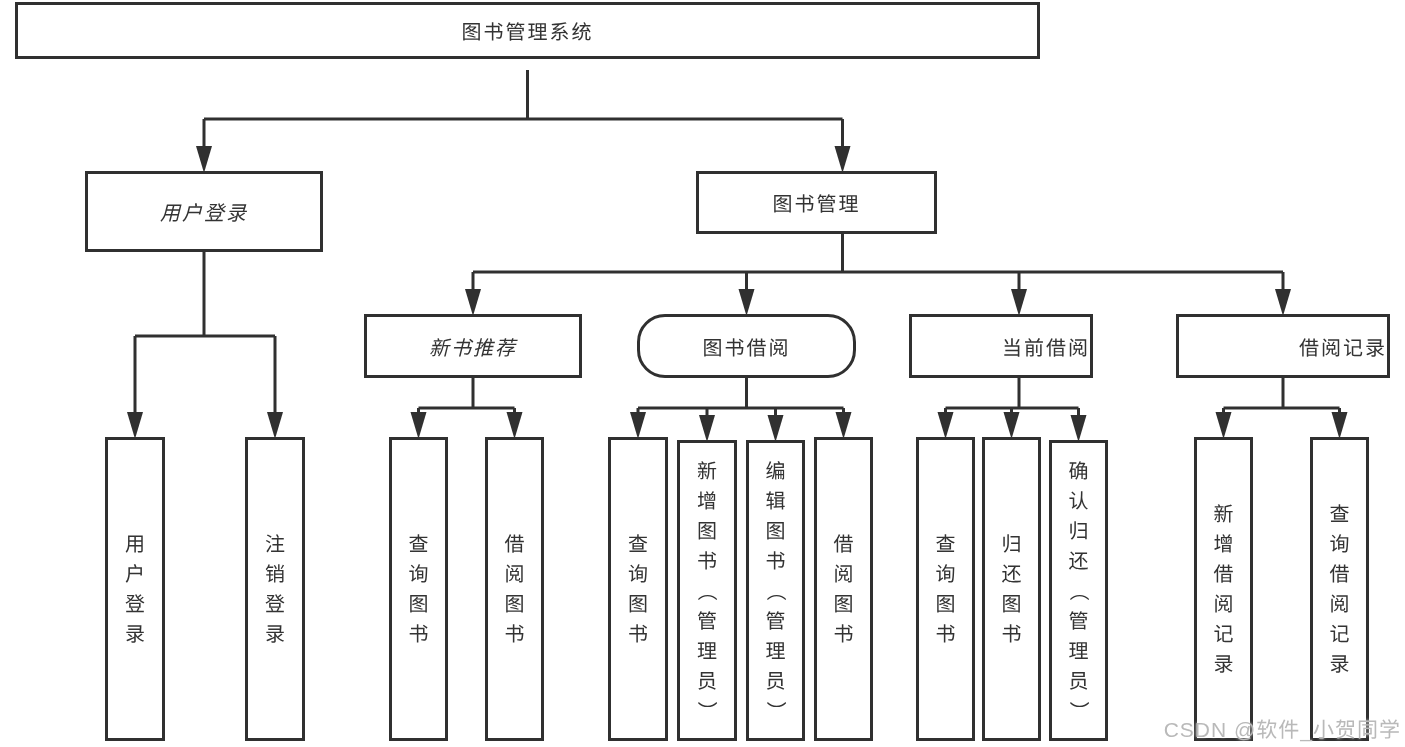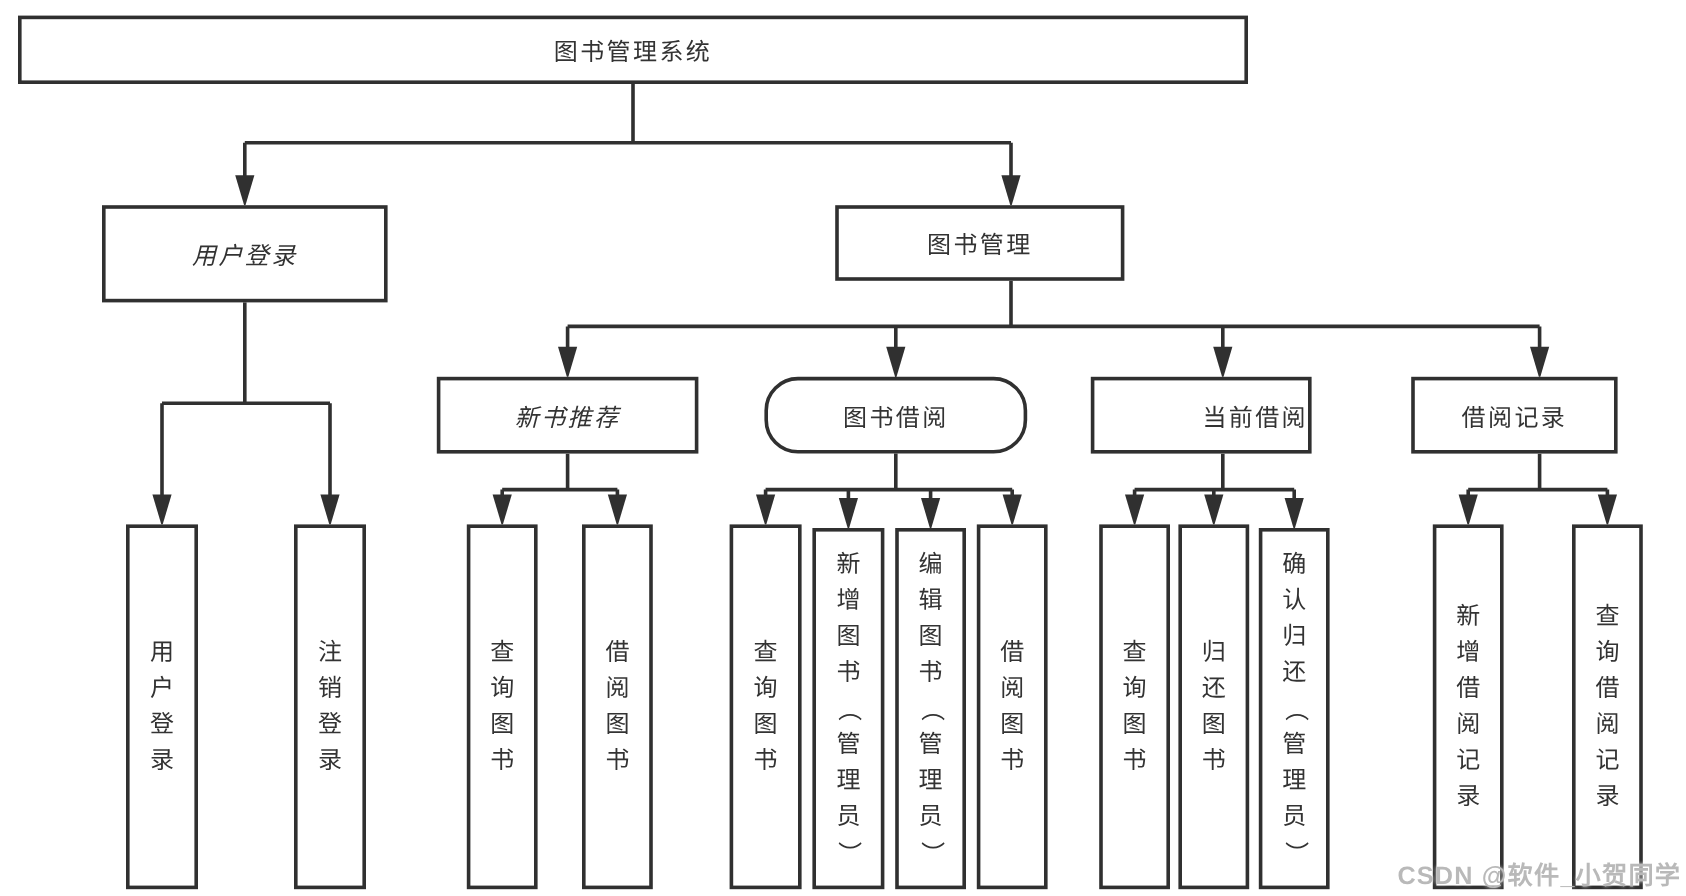--- a/index.html
+++ b/index.html
@@ -49,21 +49,20 @@
   #watermark {
     position: absolute;
     right: 4px;
     bottom: 4px;
     z-index: 5;
     font-size: 21px;
     letter-spacing: 1px;
     color: #b9b9b9;
     text-shadow: 0 0 3px rgba(255,255,255,0.9);
     white-space: nowrap;
-    font-weight: bold;
   }
 </style>
 </head>
 <body>
 
 <div id="stage">
   <svg id="edges" xmlns="http://www.w3.org/2000/svg" viewBox="0 0 1405 747">
       <path d="M527.5 70V119M204 119H842.5M204 119V153M842.5 119V153M204 234V336M135 336H275M135 336V419M275 336V419M842.5 234V272M473 272H1283M473 272V296M746.5 272V296M1019 272V296M1283 272V296M473 378V408M418.5 408H514.5M418.5 408V419M514.5 408V419M746.5 378V408M638 408H843.5M638 408V419M707 408V422M775.5 408V422M843.5 408V419M1019 378V408M945.5 408H1078.5M945.5 408V419M1011.5 408V419M1078.5 408V422M1283 378V408M1223.5 408H1339.5M1223.5 408V419M1339.5 408V419" fill="none" stroke="#303030" stroke-width="3"></path>
       <polygon points="196,146 212,146 204,173" fill="#303030"></polygon>
       <polygon points="834.5,146 850.5,146 842.5,173" fill="#303030"></polygon>
@@ -79,39 +78,39 @@
       <polygon points="699,415 715,415 707,442" fill="#303030"></polygon>
       <polygon points="767.5,415 783.5,415 775.5,442" fill="#303030"></polygon>
       <polygon points="835.5,412 851.5,412 843.5,439" fill="#303030"></polygon>
       <polygon points="937.5,412 953.5,412 945.5,439" fill="#303030"></polygon>
       <polygon points="1003.5,412 1019.5,412 1011.5,439" fill="#303030"></polygon>
       <polygon points="1070.5,415 1086.5,415 1078.5,442" fill="#303030"></polygon>
       <polygon points="1215.5,412 1231.5,412 1223.5,439" fill="#303030"></polygon>
       <polygon points="1331.5,412 1347.5,412 1339.5,439" fill="#303030"></polygon>
     </svg>
   <div id="nodes">
-      <div class="node h" style="left: 15px; top: 13px; width: 1025px; height: 57px; border-color: rgb(48, 48, 48);">
+      <div class="node h" style="left: 15px; top: 2px; width: 1025px; height: 57px; border-color: rgb(48, 48, 48);">
         <span class="hlabel">图书管理系统</span>
       </div>
       <div class="node h" style="left: 85px; top: 171px; width: 238px; height: 81px; border-color: rgb(48, 48, 48); font-style: italic;">
         <span class="hlabel">用户登录</span>
       </div>
       <div class="node h" style="left: 696px; top: 171px; width: 241px; height: 63px; border-color: rgb(48, 48, 48);">
         <span class="hlabel">图书管理</span>
       </div>
       <div class="node h" style="left: 364px; top: 314px; width: 218px; height: 64px; border-color: rgb(48, 48, 48); font-style: italic;">
         <span class="hlabel">新书推荐</span>
       </div>
       <div class="node h" style="left: 637px; top: 314px; width: 219px; height: 64px; border-color: rgb(48, 48, 48); border-radius: 28px;">
         <span class="hlabel">图书借阅</span>
       </div>
       <div class="node h" style="left: 909px; top: 314px; width: 184px; height: 64px; border-color: rgb(48, 48, 48); justify-content: flex-end;">
         <span class="hlabel">当前借阅</span>
       </div>
-      <div class="node h" style="left: 1176px; top: 314px; width: 172px; height: 64px; border-color: rgb(48, 48, 48);">
+      <div class="node h" style="left: 1176px; top: 314px; width: 214px; height: 64px; border-color: rgb(48, 48, 48); justify-content: flex-end;">
         <span class="hlabel">借阅记录</span>
       </div>
       <div class="node v" style="left: 105px; top: 437px; width: 60px; height: 304px; border-color: rgb(48, 48, 48);">
         <div class="vcol">
           <div class="vchar">用</div>
           <div class="vchar">户</div>
           <div class="vchar">登</div>
           <div class="vchar">录</div>
         </div>
       </div>

